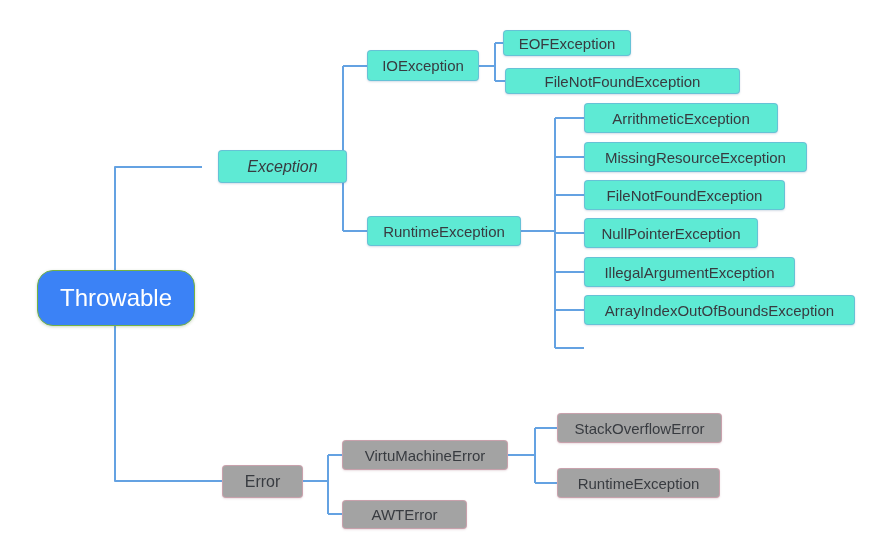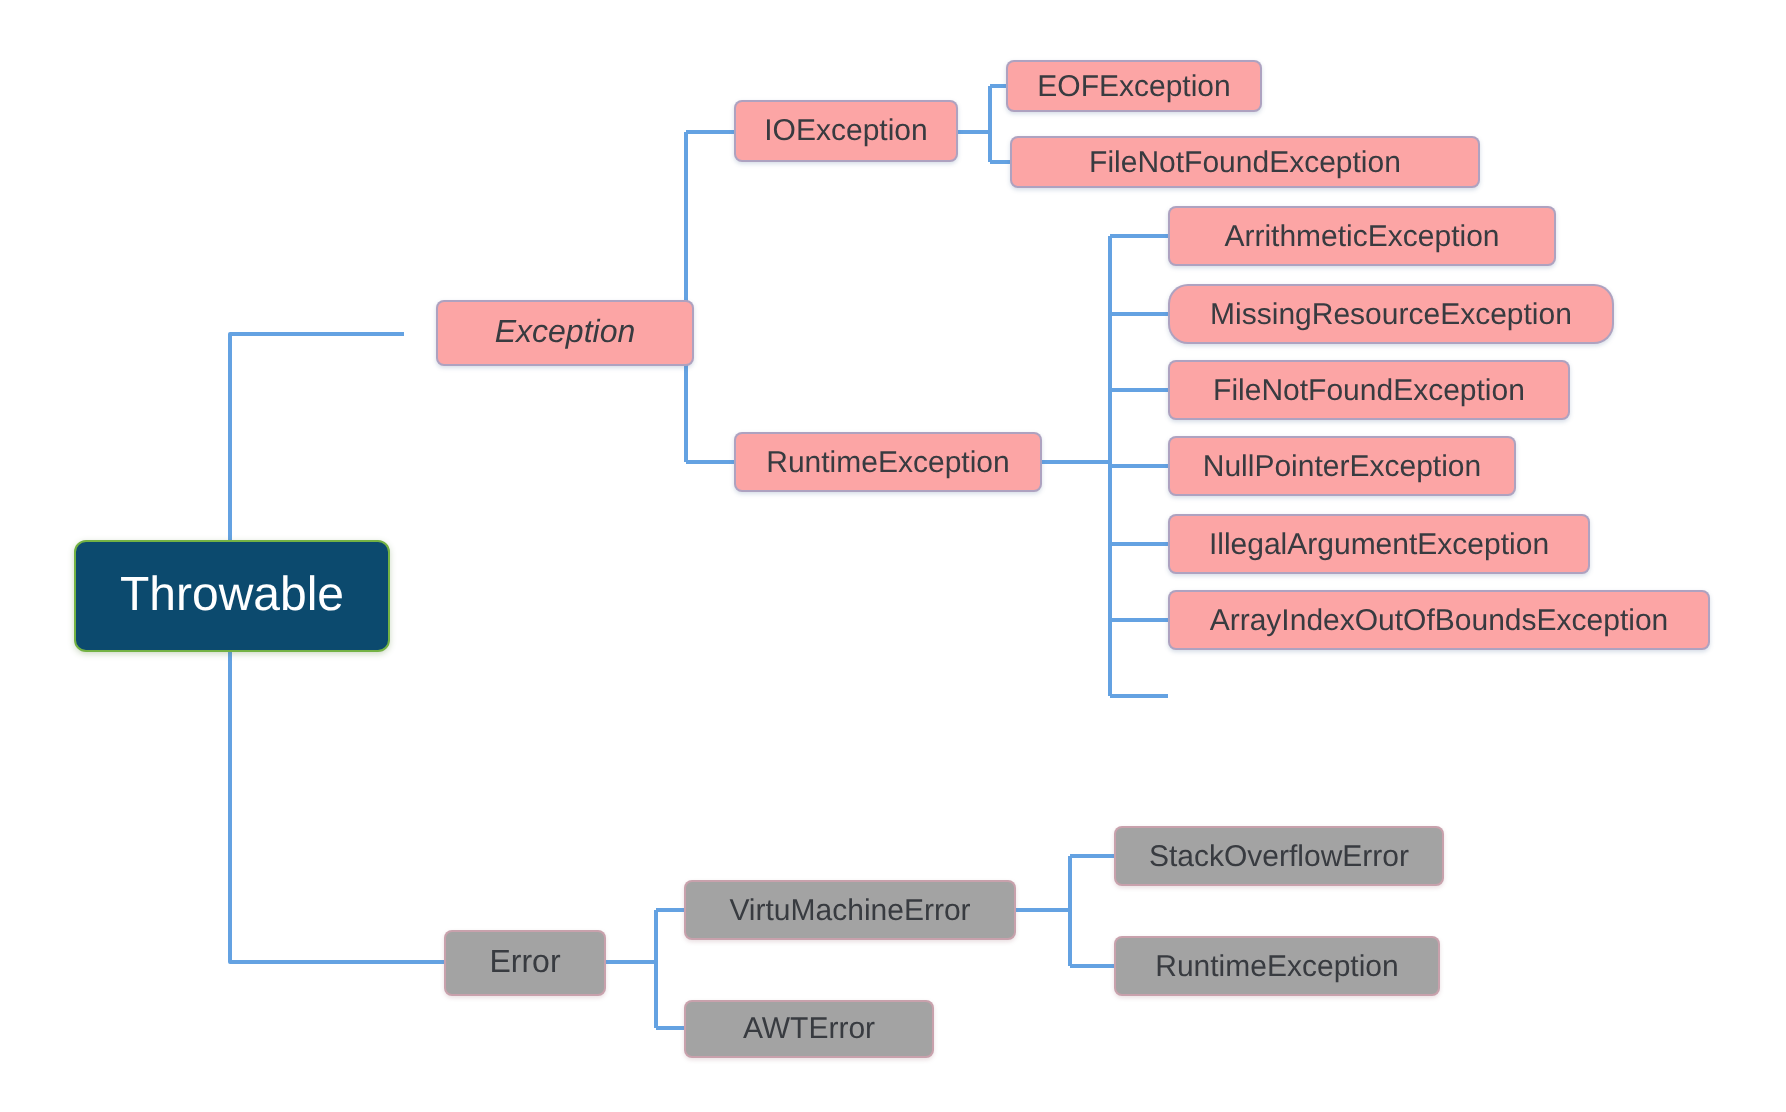--- a/index.html
+++ b/index.html
@@ -15,33 +15,33 @@
   .node{
     position:absolute;
     display:flex;align-items:center;justify-content:center;
     box-sizing:border-box;
     border-radius:4px;
     font-size:15px;
     color:#383b40;
     white-space:nowrap;
   }
   .blue{
-    background:#fca5a5;
+    background:#5eead4;
     border:1px solid rgba(110,160,215,.55);
     box-shadow:0 1px 2px rgba(90,120,160,.25);
   }
   .pink{
     background:#a3a3a3;
     border:1px solid rgba(225,160,178,.6);
     box-shadow:0 1px 2px rgba(160,110,125,.22);
   }
   .root{
-    background:#0c4a6e;
+    background:#3b82f6;
     border:1px solid #74b244;
-    border-radius:6px;
+    border-radius:16px;
     color:#ffffff;
     font-size:24px;
     font-weight:500;
     box-shadow:0 1px 3px rgba(90,130,60,.3);
   }
   .lvl1{font-size:16px;}
 </style>
 </head>
 <body>
 
@@ -64,21 +64,21 @@
   <div class="node blue" style="left:367px;top:50px;width:112px;height:31px;">IOException</div>
 
   <div class="node blue" style="left:503px;top:30px;width:128px;height:26px;">EOFException</div>
 
   <div class="node blue" style="left:505px;top:68px;width:235px;height:26px;">FileNotFoundException</div>
 
   <div class="node blue" style="left:367px;top:216px;width:154px;height:30px;">RuntimeException</div>
 
   <div class="node blue" style="left:584px;top:103px;width:194px;height:30px;">ArrithmeticException</div>
 
-  <div class="node blue" style="left:584px;top:142px;width:223px;height:30px;border-radius:10px;">MissingResourceException</div>
+  <div class="node blue" style="left:584px;top:142px;width:223px;height:30px;">MissingResourceException</div>
 
   <div class="node blue" style="left:584px;top:180px;width:201px;height:30px;">FileNotFoundException</div>
 
   <div class="node blue" style="left:584px;top:218px;width:174px;height:30px;">NullPointerException</div>
 
   <div class="node blue" style="left:584px;top:257px;width:211px;height:30px;">IllegalArgumentException</div>
 
   <div class="node blue" style="left:584px;top:295px;width:271px;height:30px;">ArrayIndexOutOfBoundsException</div>
 
 

